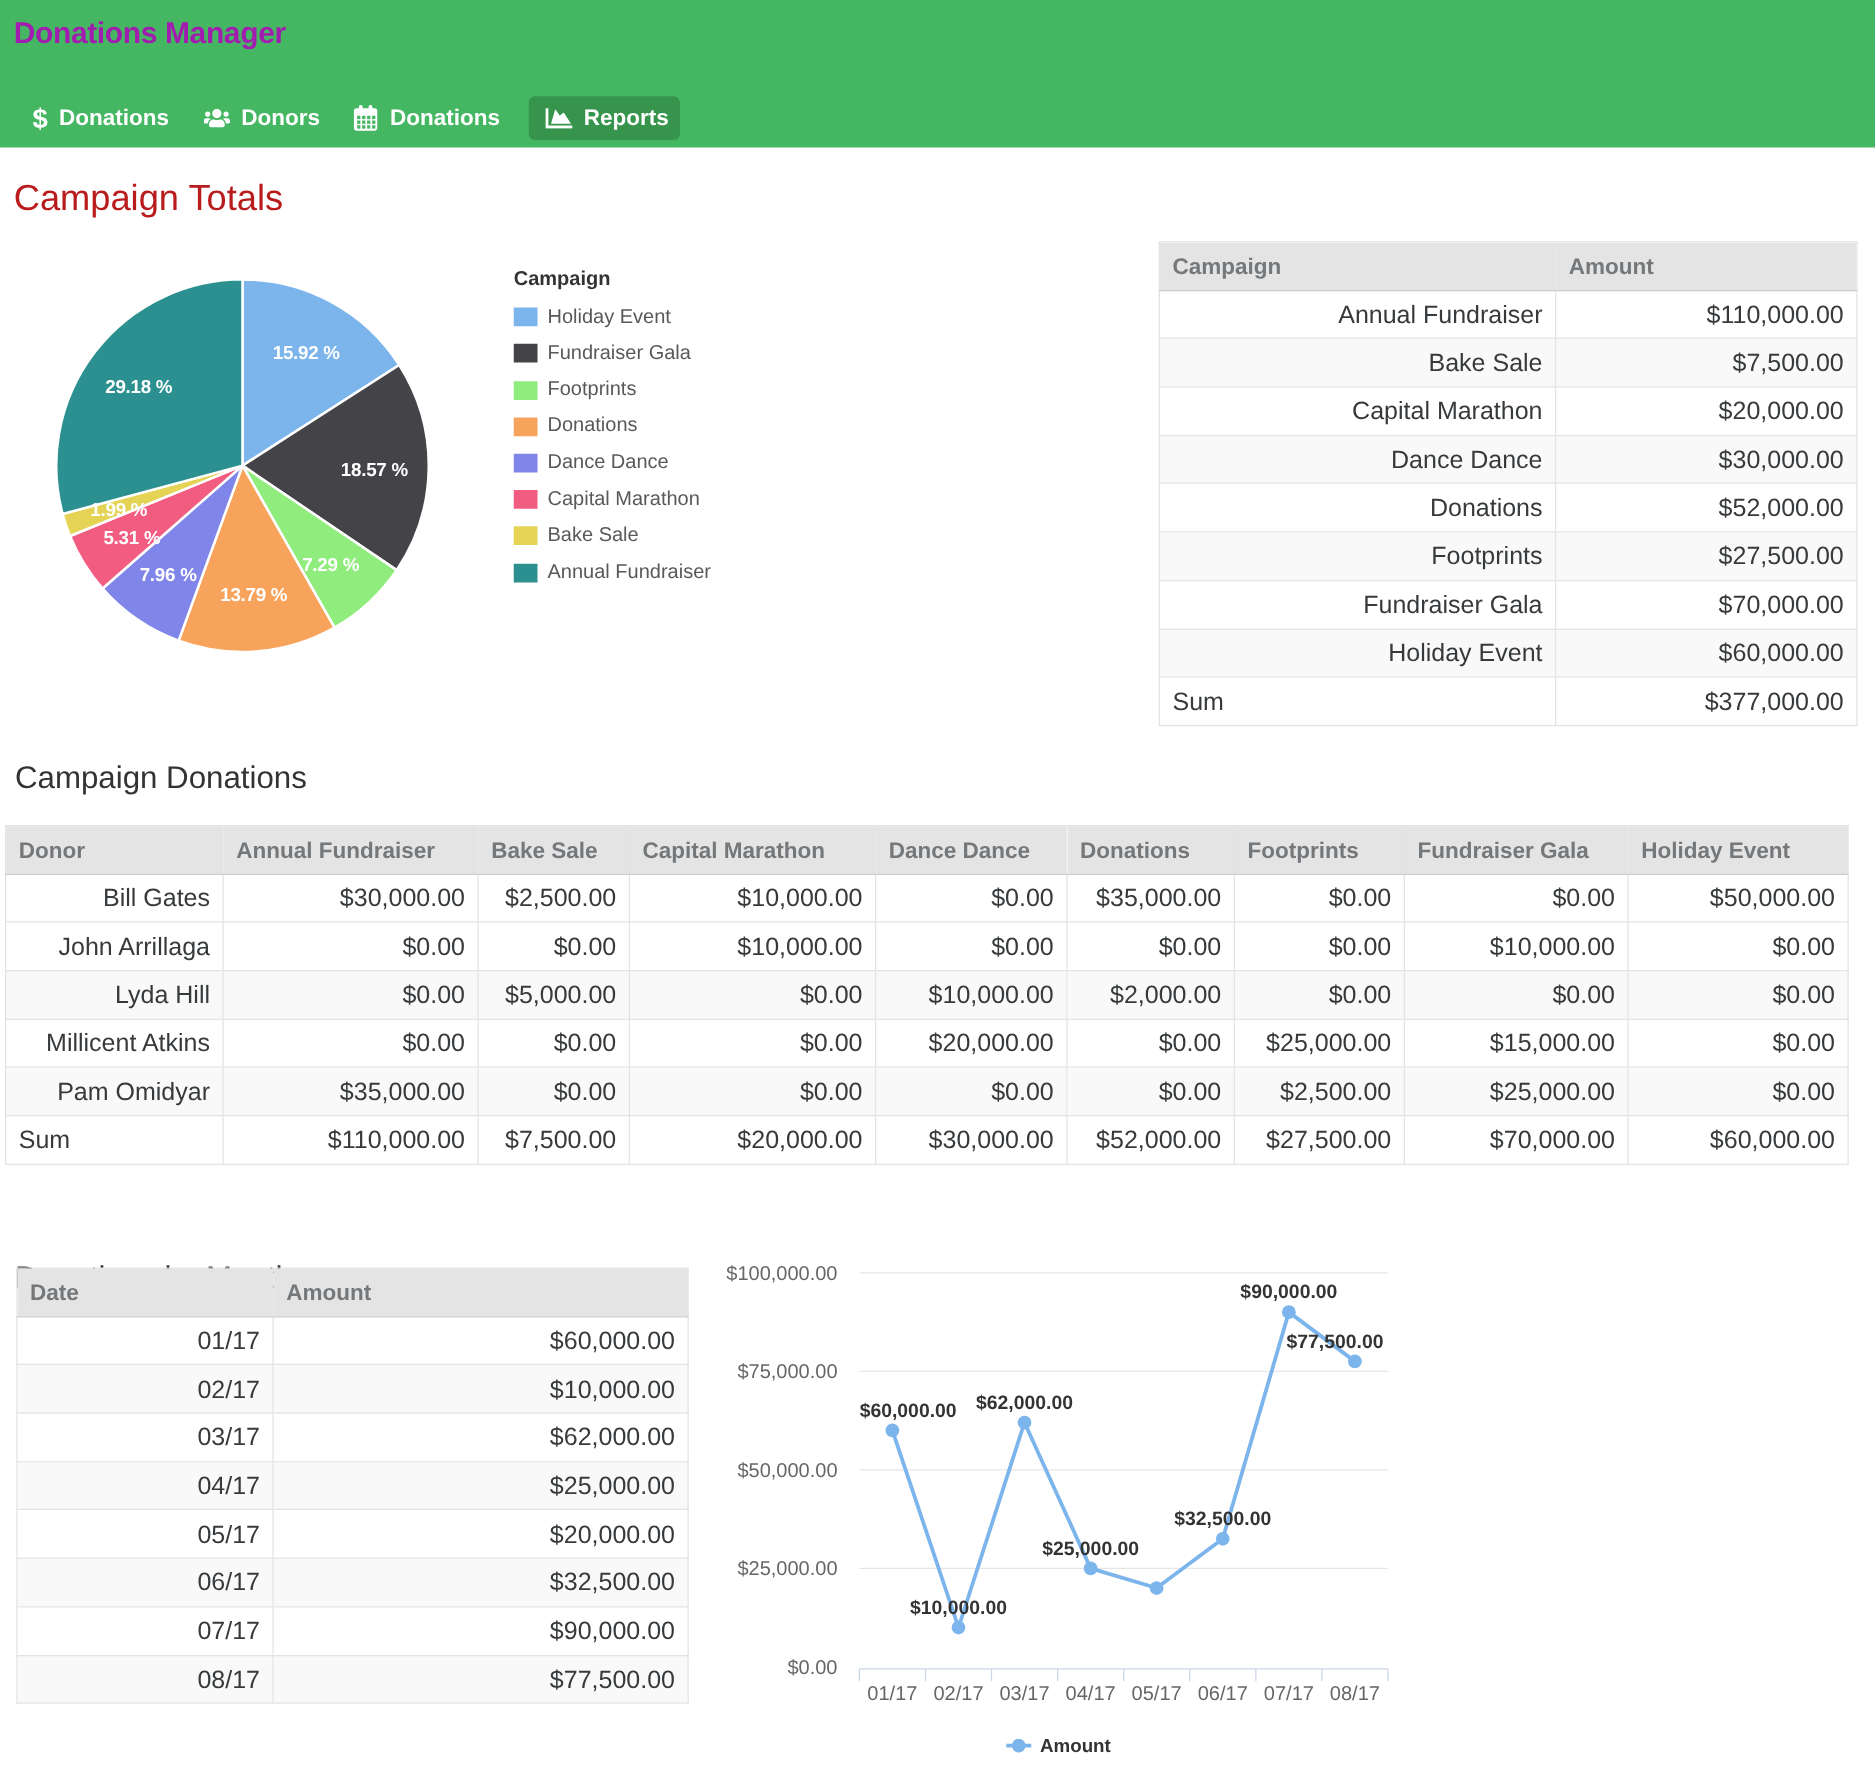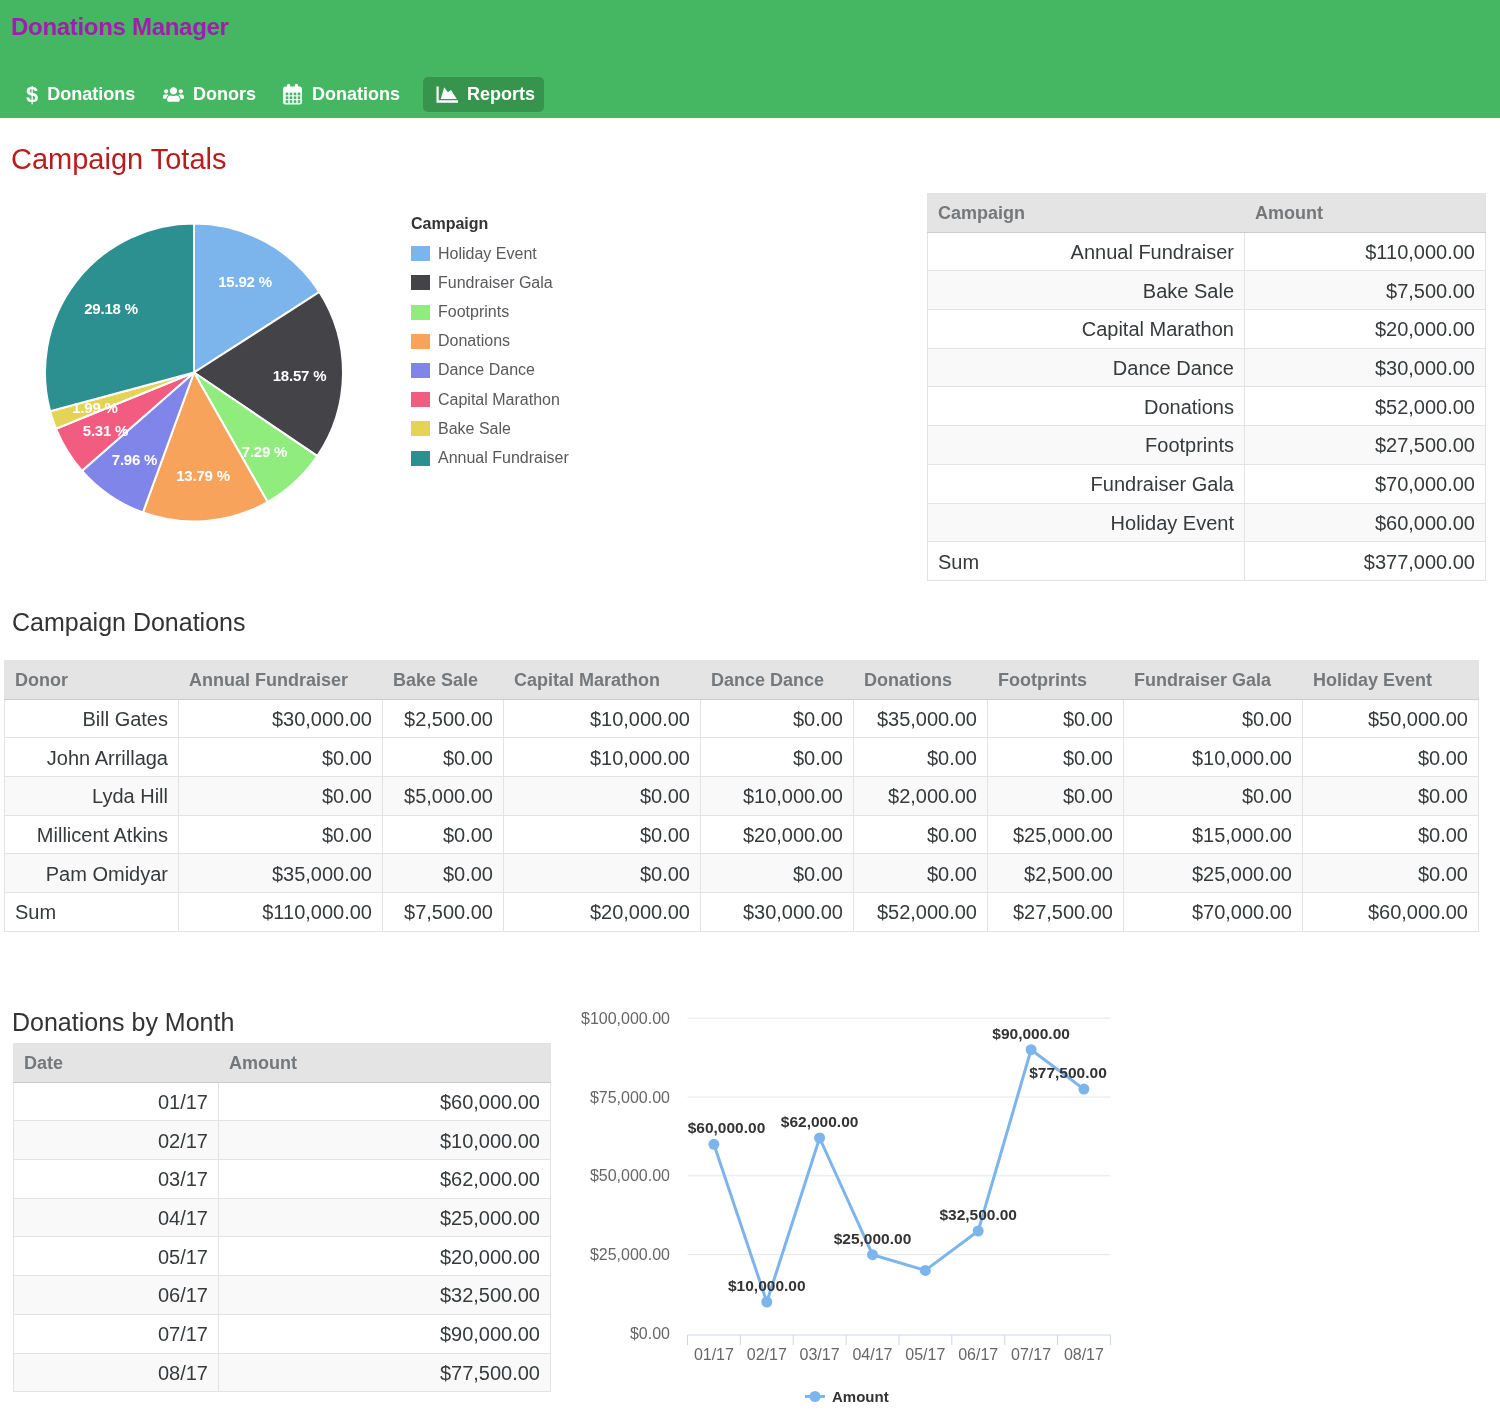--- a/index.html
+++ b/index.html
@@ -261,21 +261,21 @@
           <td>$20,000.00</td>
           <td>$30,000.00</td>
           <td>$52,000.00</td>
           <td>$27,500.00</td>
           <td>$70,000.00</td>
           <td>$60,000.00</td>
         </tr>
       </tbody>
     </table>
   </div>
-<div class="tblwrap" style="left:13px; top:1043px;">
+<div class="tblwrap" style="left:13px; top:1014px;">
     <table class="tbl" style="width:537px">
       <colgroup>
         <col style="width:205px">
         <col style="width:332px">
       </colgroup>
 <tbody>
         <tr class="hd">
           <th>Date</th>
           <th>Amount</th>
         </tr>

